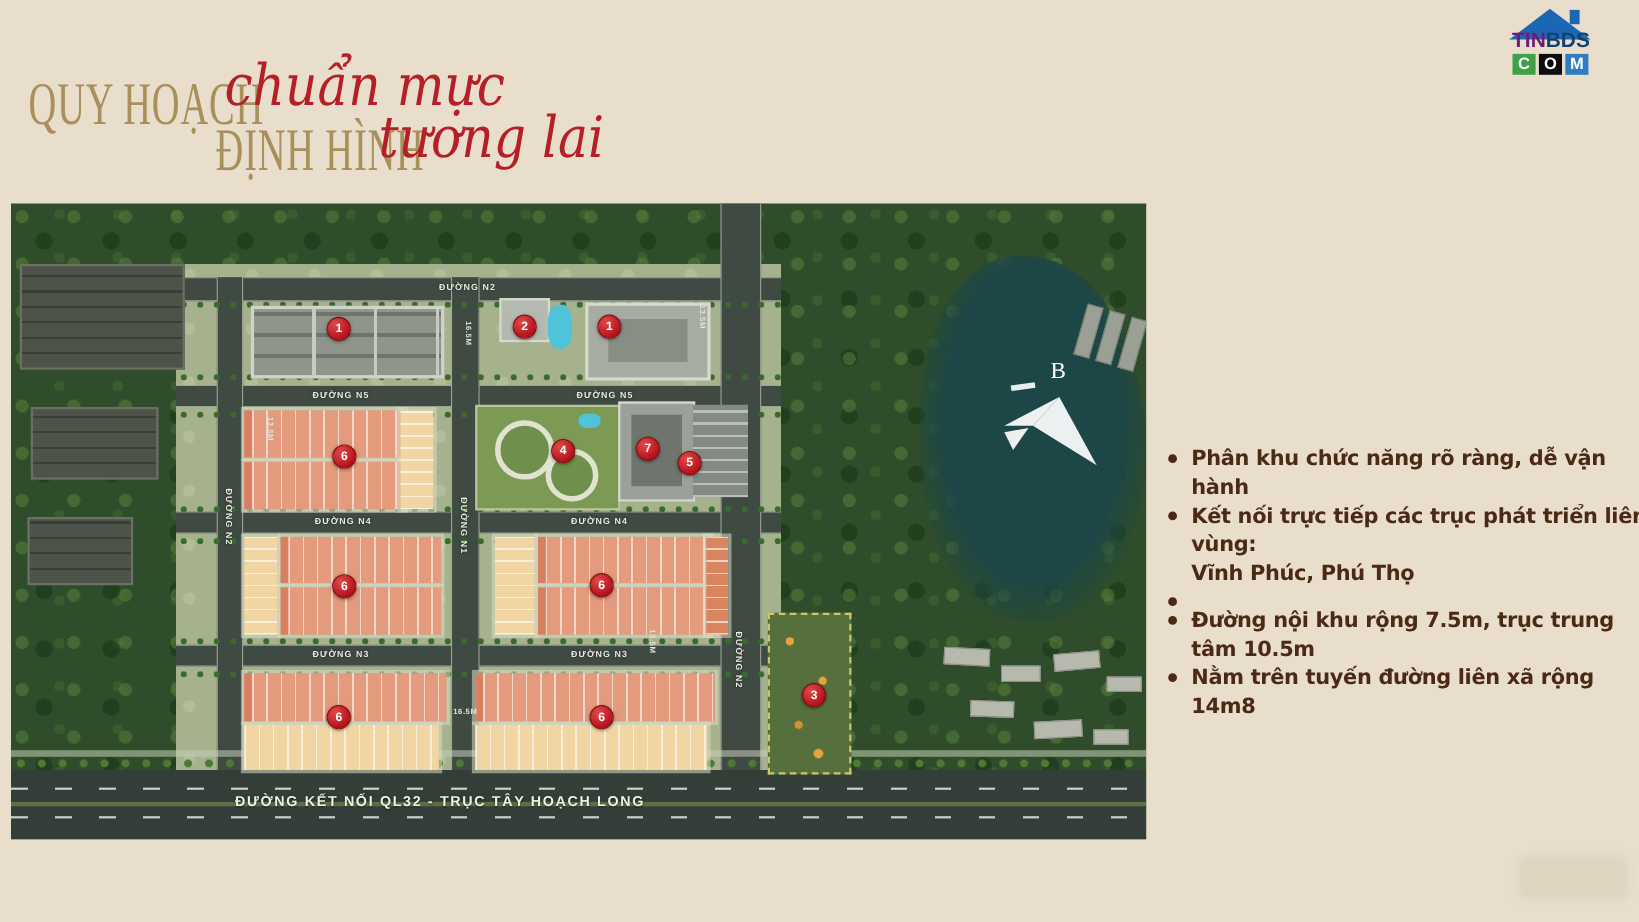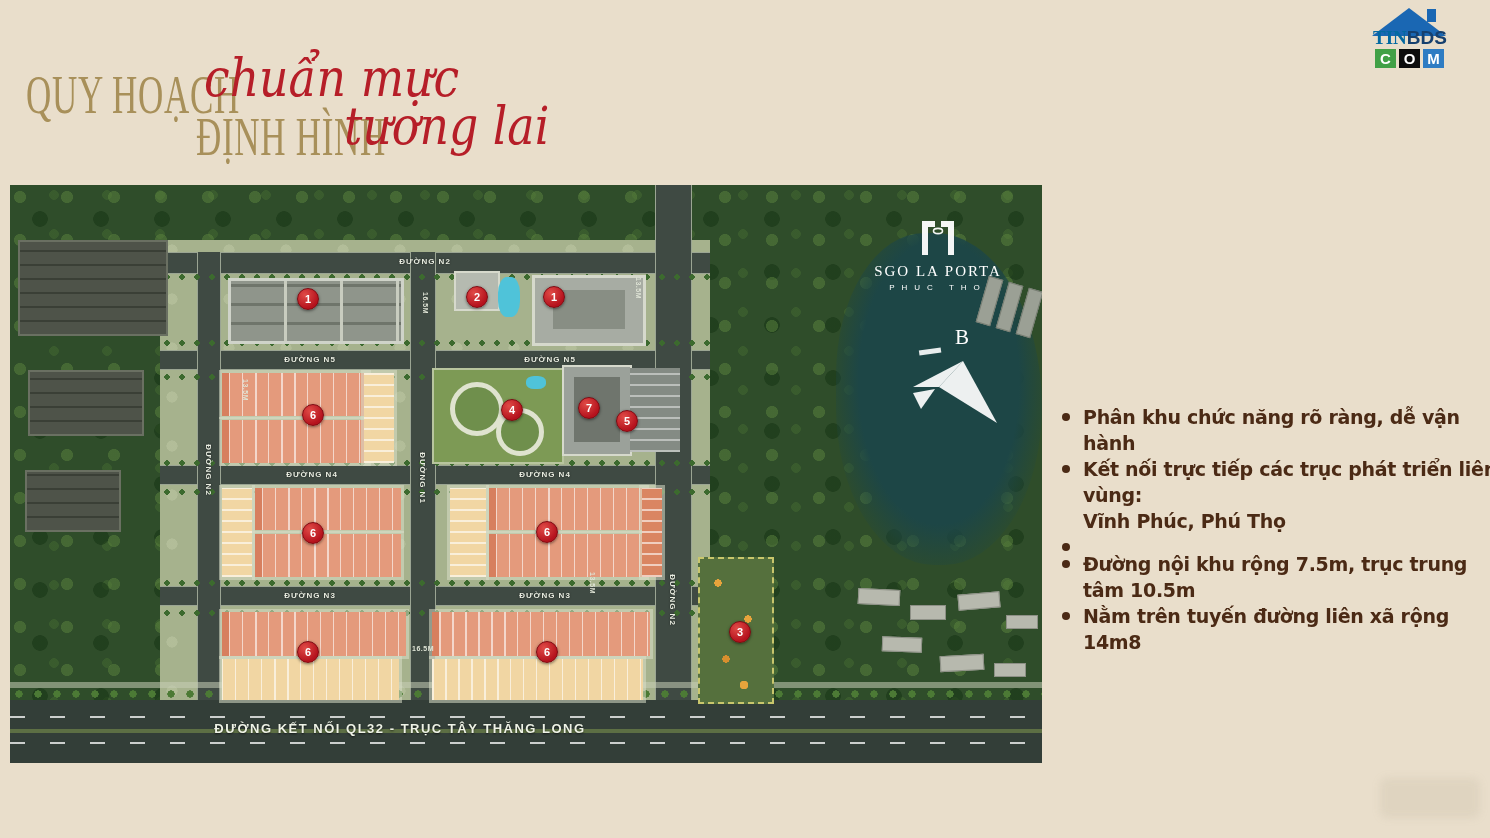--- a/index.html
+++ b/index.html
@@ -13,21 +13,21 @@
          font-style:italic;white-space:nowrap;transform-origin:top left;}
   #title1g{left:26px;top:62px;font-size:50px;transform:scale(.70,1.10);letter-spacing:1px;}
   #title1r{left:204px;top:48px;font-size:52px;transform:scale(.88,1);}
   #title2g{left:196px;top:104px;font-size:50px;transform:scale(.70,1.10);letter-spacing:1px;}
   #title2r{left:344px;top:96px;font-size:52px;transform:scale(.88,1);}
 
   
   .site-logo{position:absolute;left:1370px;top:6px;width:80px;height:72px;}
   .site-logo .row1{position:absolute;left:0;top:22px;width:80px;text-align:center;
      font-weight:bold;font-size:19px;letter-spacing:0px;line-height:20px;}
-  .site-logo .row1 .g{color:#0369a1;font-family:Liberation Serif, serif;} .site-logo .row1 .b{color:#16406e;}
+  .site-logo .row1 .g{color:#701a75;} .site-logo .row1 .b{color:#16406e;}
   .site-logo .row2{position:absolute;left:5px;top:43px;display:flex;gap:3px;}
   .site-logo .sq{width:21px;height:19px;display:flex;align-items:center;justify-content:center;
      color:#fff;font-weight:bold;font-size:15px;}
   .sq.c{background:#41a046;} .sq.o{background:#0d0d0d;} .sq.m{background:#2e7cc3;}
 
   
   .features{position:absolute;left:1062px;top:404px;width:438px;}
   .feat{display:flex;gap:13px;color:#4b2a15;font-family:"DejaVu Sans",sans-serif;
         font-weight:bold;font-size:19px;line-height:26px;letter-spacing:-.3px;}
   .feat .dot{flex:0 0 auto;width:8px;height:8px;border-radius:50%;background:#4b2a15;margin-top:9px;}
@@ -200,41 +200,32 @@
   <div class="slab" style="left:992px;top:98px;width:13px;height:46px;transform:rotate(16deg)"></div>
   <div class="slab" style="left:1012px;top:104px;width:13px;height:46px;transform:rotate(16deg)"></div>
   <div class="vb" style="left:848px;top:404px;width:40px;height:14px;transform:rotate(3deg)"></div>
   <div class="vb" style="left:900px;top:420px;width:34px;height:13px"></div>
   <div class="vb" style="left:948px;top:408px;width:40px;height:14px;transform:rotate(-5deg)"></div>
   <div class="vb" style="left:996px;top:430px;width:30px;height:12px"></div>
   <div class="vb" style="left:872px;top:452px;width:38px;height:13px;transform:rotate(2deg)"></div>
   <div class="vb" style="left:930px;top:470px;width:42px;height:14px;transform:rotate(-3deg)"></div>
   <div class="vb" style="left:984px;top:478px;width:30px;height:12px"></div>
 
-  <div class="sgo">
-    <svg width="44" height="42" style="position:absolute;left:58px;top:2px">
-      <path d="M6 40 L6 6 L19 6 L19 12 L12 12 L12 40 Z" fill="#fff" opacity=".95"></path>
-      <path d="M38 40 L38 6 L25 6 L25 12 L32 12 L32 40 Z" fill="#fff" opacity=".95"></path>
-      <ellipse cx="22" cy="16" rx="4.5" ry="2.6" fill="none" stroke="#fff" stroke-width="1.6" opacity=".95"></ellipse>
-    </svg>
-    <div class="nm">SGO LA PORTA</div>
-    <div class="sub">PHUC THO</div>
-  </div>
 
   <div class="north">
     <svg width="95" height="105">
       <rect x="14" y="24" width="22" height="5" fill="#fff" opacity=".9" transform="rotate(-8 25 26)"></rect>
       <polygon points="8,62 58,36 34,62" fill="#fff" opacity=".92"></polygon>
       <polygon points="58,36 92,98 34,62" fill="#fff" opacity=".92"></polygon>
       <polygon points="8,68 30,64 16,84" fill="#fff" opacity=".92"></polygon>
     </svg>
     <span style="left:50px;top:0;color:#fff;font-family:'Liberation Serif',serif;font-size:21px;">B</span>
   </div>
 
-  <div class="broad-label">ĐƯỜNG KẾT NỐI QL32 - TRỤC TÂY THĂNG LONG</div>
+  <div class="broad-label">ĐƯỜNG KẾT NỐI QL32 - TRỤC TÂY HOẠCH LONG</div>
 
   <div id="road-labels" style="left:0;top:0;width:100%;height:100%">
       <div class="rlabel" style="left: 415px; top: 76px;">ĐƯỜNG N2</div>
       <div class="rlabel" style="left: 300px; top: 174px;">ĐƯỜNG N5</div>
       <div class="rlabel" style="left: 540px; top: 174px;">ĐƯỜNG N5</div>
       <div class="rlabel" style="left: 302px; top: 289px;">ĐƯỜNG N4</div>
       <div class="rlabel" style="left: 535px; top: 289px;">ĐƯỜNG N4</div>
       <div class="rlabel" style="left: 300px; top: 410px;">ĐƯỜNG N3</div>
       <div class="rlabel" style="left: 535px; top: 410px;">ĐƯỜNG N3</div>
       <div class="rlabel v" style="left: 198px; top: 285px;">ĐƯỜNG N2</div>

